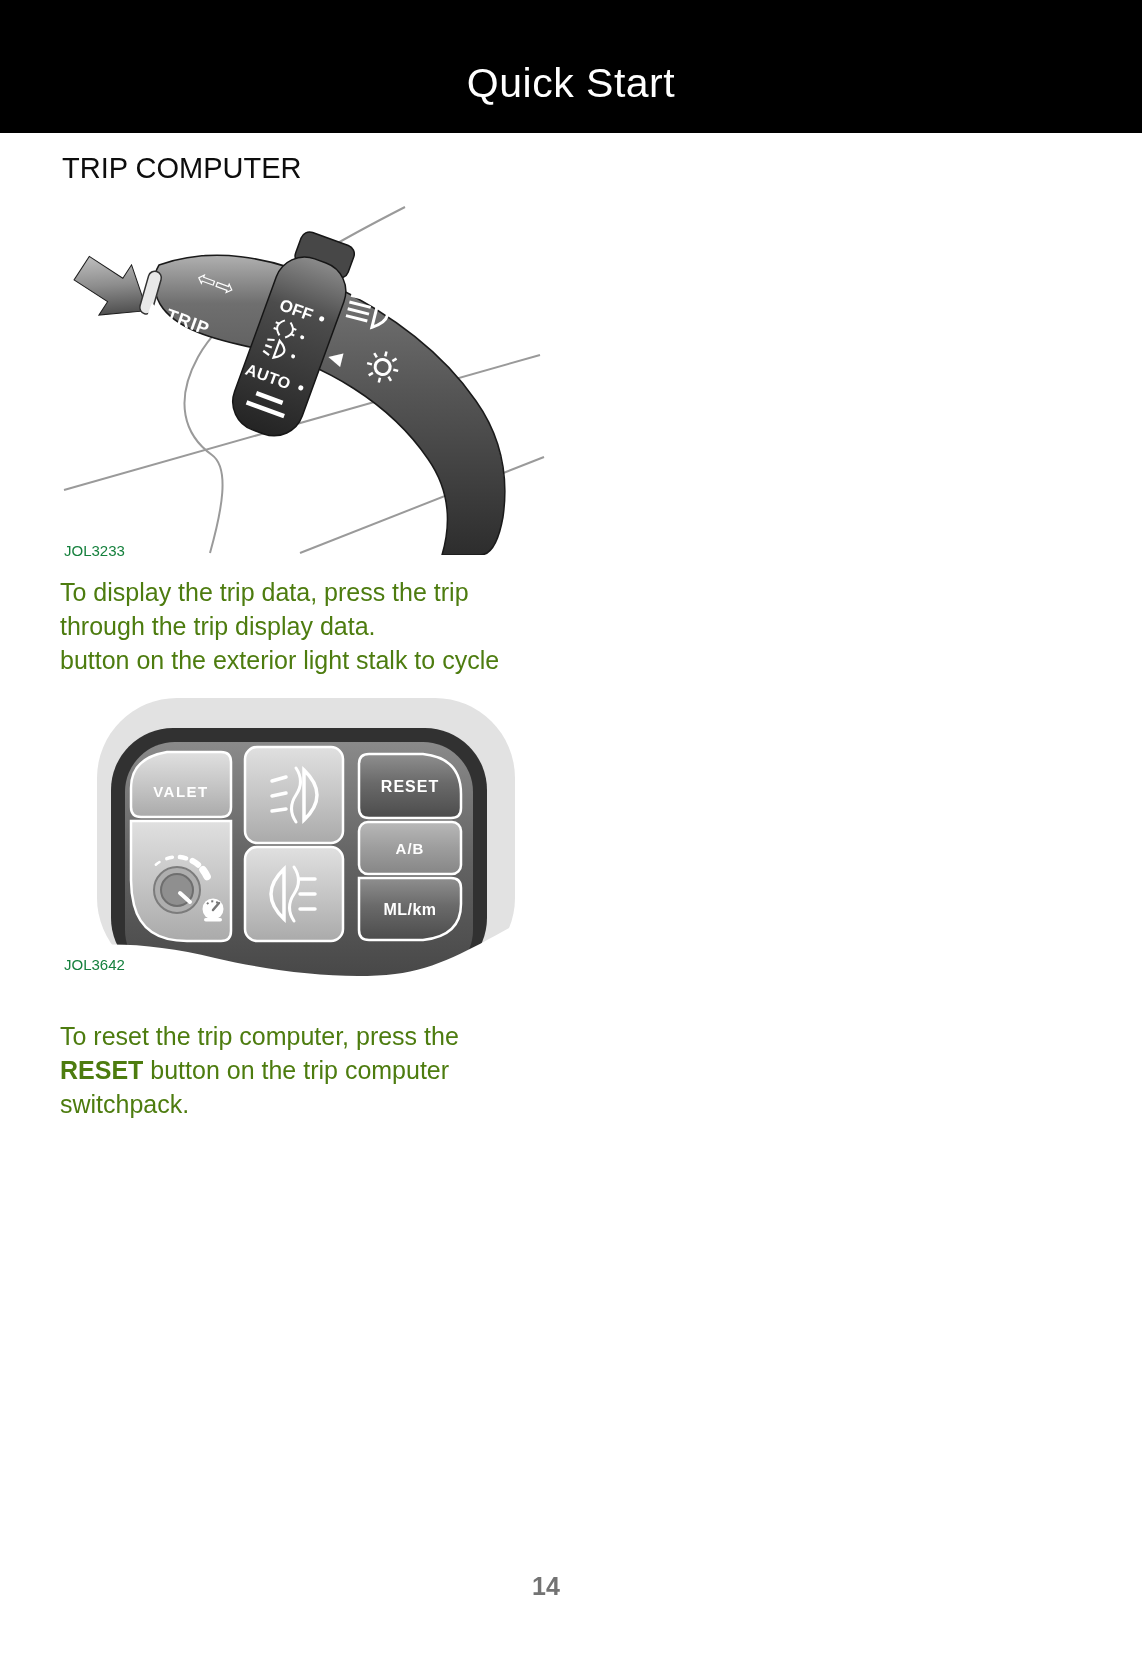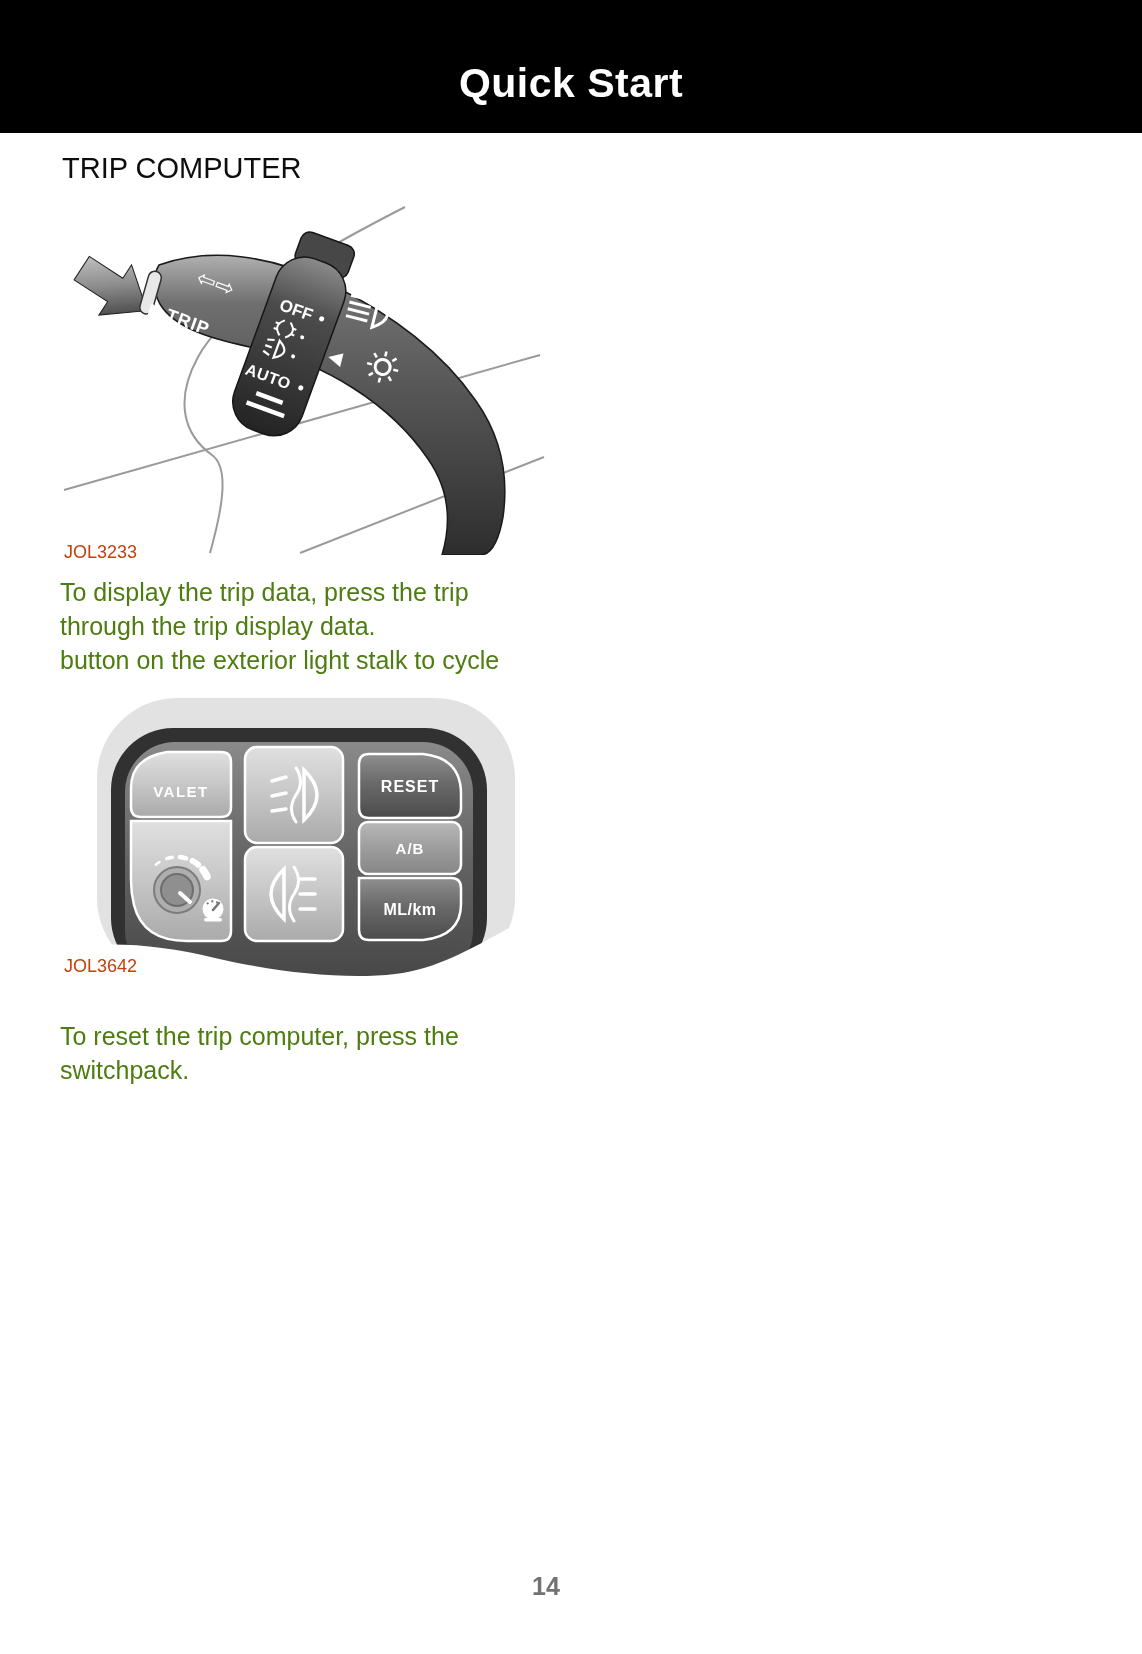--- a/index.html
+++ b/index.html
@@ -1,25 +1,25 @@
 <!DOCTYPE html>
 <html><head>
 <meta charset="utf-8">
 <style>
   html,body{margin:0;padding:0;background:#fff;}
   .page{position:relative;width:1142px;height:1654px;background:#ffffff;overflow:hidden;
         font-family:"Liberation Sans","DejaVu Sans",sans-serif;color:#111;}
   .header{position:absolute;top:0;left:0;width:1142px;height:133px;background:#000;}
   .header-title{position:absolute;top:60px;left:0;width:100%;text-align:center;
-        color:#fff;font-size:41px;font-weight:700;letter-spacing:.5px;}
+        color:#fff;font-size:41px;font-weight:400;letter-spacing:.5px;}
   .section-title{position:absolute;top:152px;left:62px;font-size:29px;font-weight:400;color:#0d0d0d;}
   .fig{position:absolute;}
   .fig1{left:60px;top:205px;width:485px;height:350px;}
   .fig2{left:75px;top:690px;width:460px;height:295px;}
-  .caption{position:absolute;left:64px;font-size:18px;color:#c2410c;}
+  .caption{position:absolute;left:64px;font-size:15px;color:#15803d;}
   .cap1{top:542px;}
   .cap2{top:956px;}
   .para{position:absolute;left:60px;width:470px;font-size:25px;line-height:34px;color:#4d7c0f;}
   .p1{top:575px;}
   .p2{top:1019px;}
   .p3{top:1118px;}
   .para b{font-weight:700;}
   .page-number{position:absolute;top:1572px;left:0;width:1092px;text-align:center;
         font-size:25px;font-weight:700;color:#737373;}
   svg text{font-family:"Liberation Sans","DejaVu Sans",sans-serif;}
@@ -221,19 +221,20 @@
       <path d="M 284 188 L 376 188 Q 386 188 386 198 L 386 214 Q 386 246 348 250 L 294 250 Q 284 250 284 240 Z" fill="url(#g-btn-dark)" stroke="#fff" stroke-width="2.5"></path>
       <text x="335" y="225" font-size="16" font-weight="700" fill="#fff" letter-spacing=".5" text-anchor="middle">ML/km</text>
 
       <path d="M 0 295 L 0 256 C 50 252 90 256 140 268 C 200 282 270 290 320 284 C 370 278 410 250 460 224 L 460 295 Z" fill="#ffffff"></path>
     </svg>
   </div>
   <div class="caption cap2">JOL3642</div>
 
   <div class="para p2">
     <div><span>To reset the trip computer, press the</span></div>
+    <div><b>RESET</b><span> button on the trip computer</span></div>
     <div><span>switchpack.</span></div>
   </div>
 
 
   <div class="page-number">14</div>
 
 </div>
 
 </body></html>

